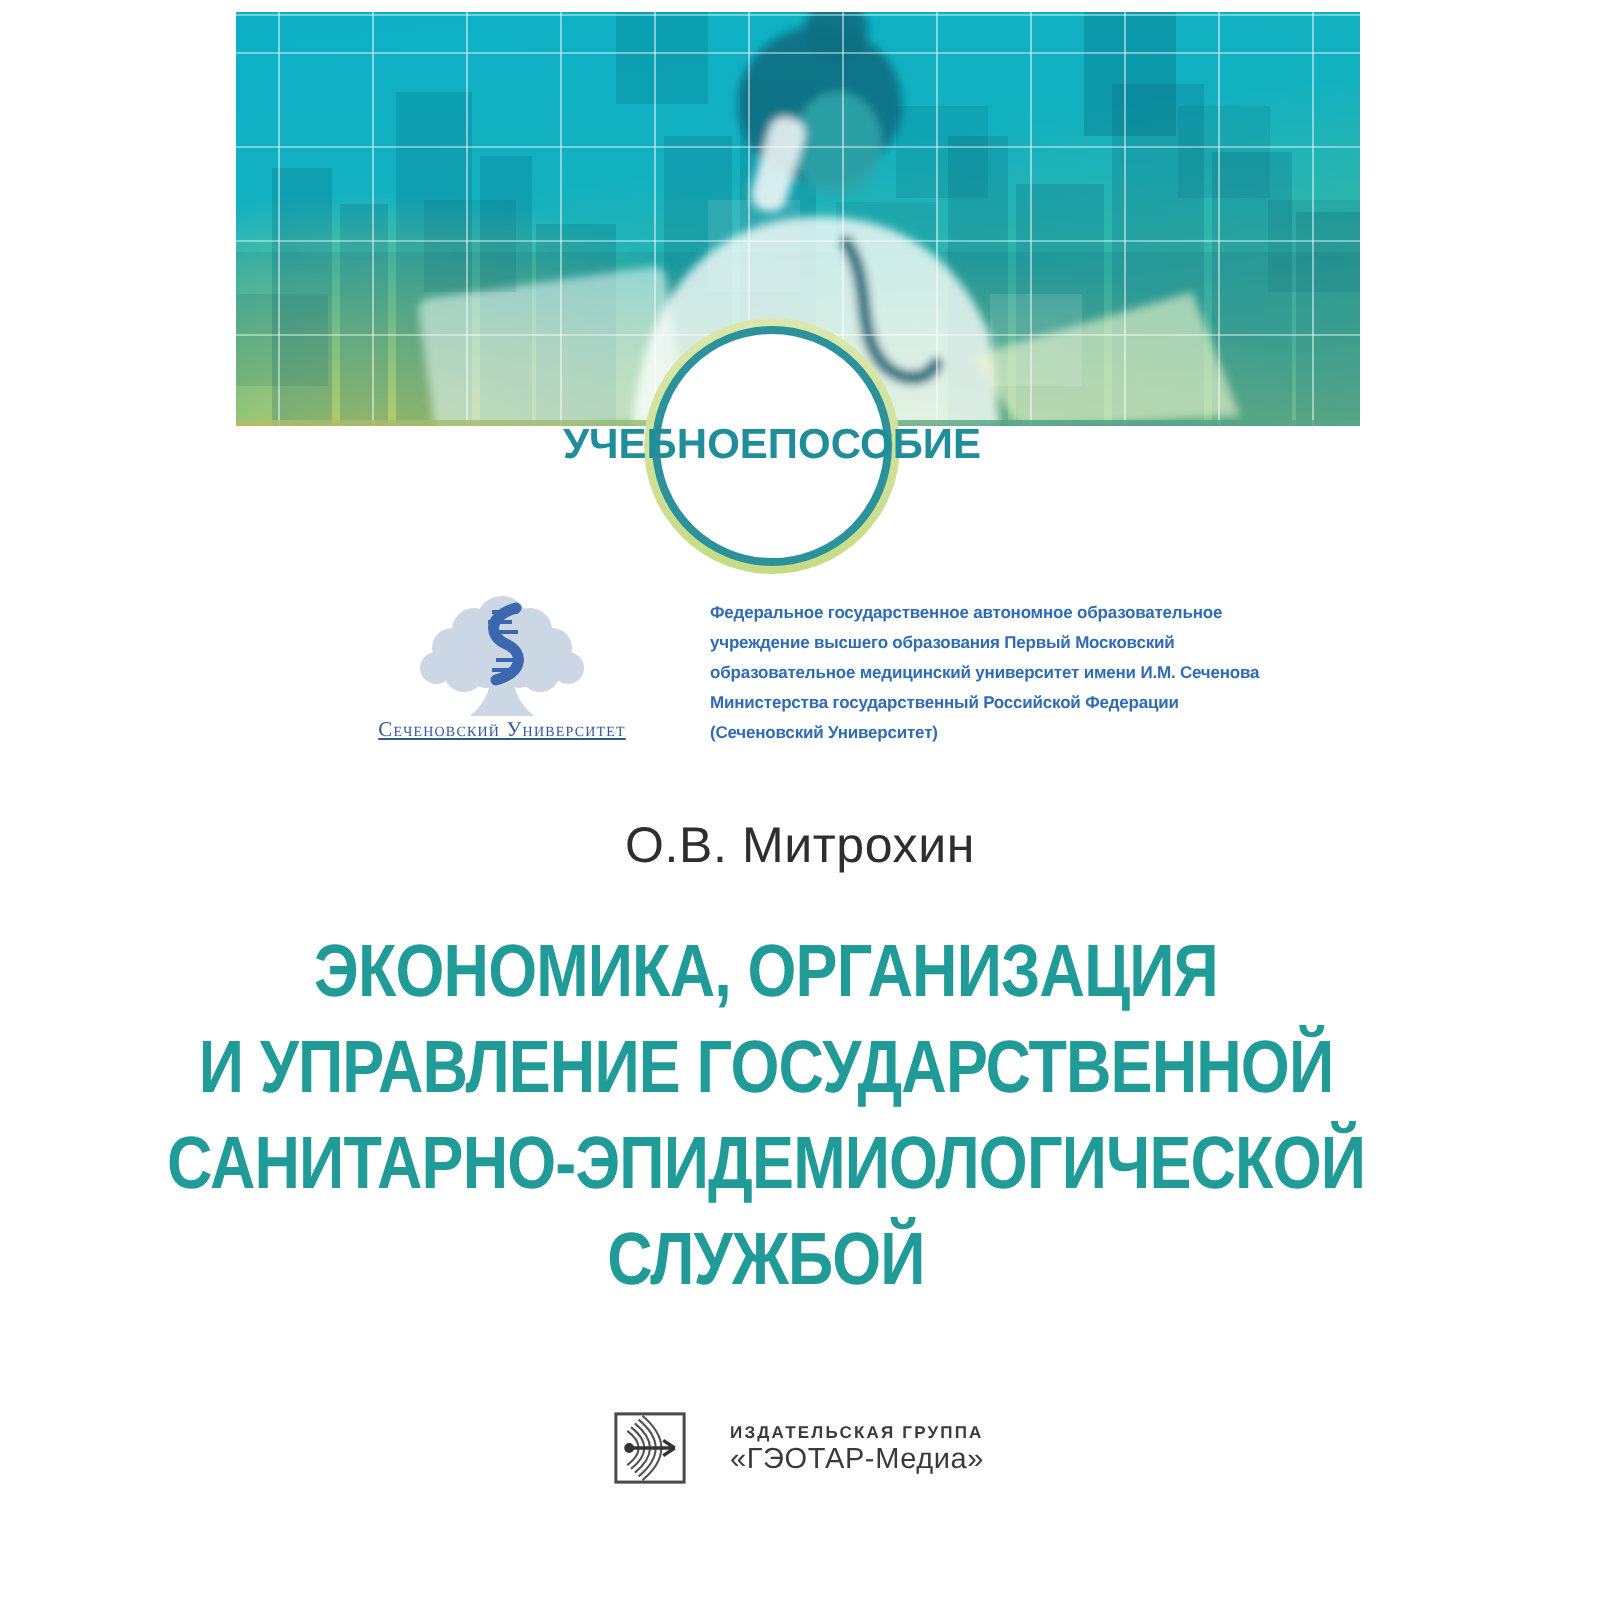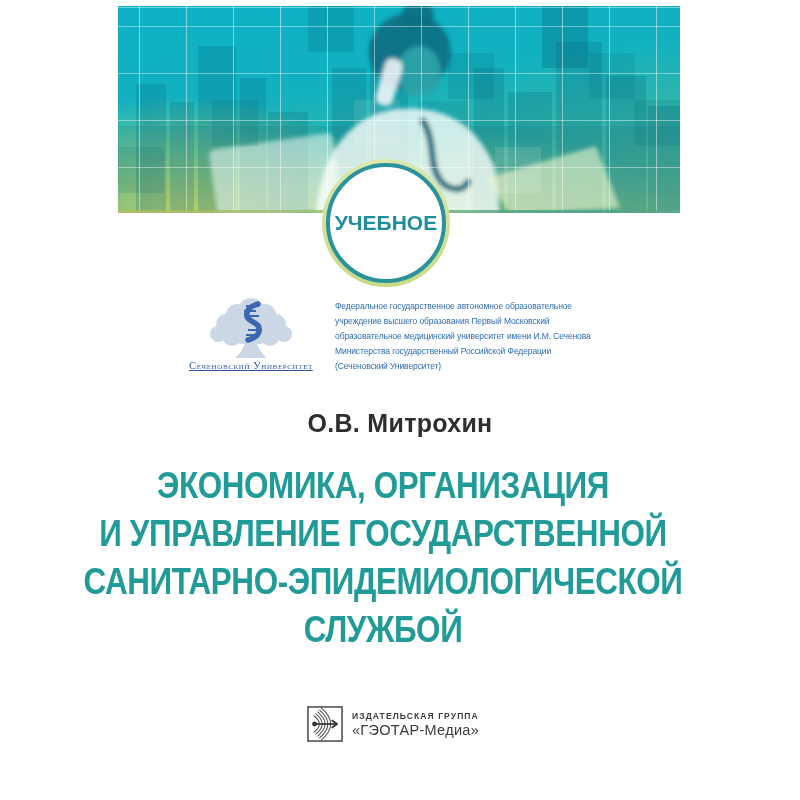--- a/index.html
+++ b/index.html
@@ -40,38 +40,38 @@
     color:#208e9a;font-weight:bold;font-size:21px;line-height:26px;letter-spacing:0;
   }
   
   .uni-logo{position:absolute;left:196px;top:297px;}
   .uni-caption{
     position:absolute;left:166px;top:360px;width:170px;text-align:center;
     font-family:"Liberation Serif", serif;font-variant:small-caps;
     font-size:10.5px;letter-spacing:0.6px;color:#33589c;text-decoration:underline;
   }
   .affiliation{
-    position:absolute;left:335px;top:299px;width:285px;
-    font-size:8.5px;font-weight:normal;color:#2f6cb3;line-height:15px;letter-spacing:-0.1px;
+    position:absolute;left:355px;top:299px;width:285px;
+    font-size:8.5px;font-weight:bold;color:#2f6cb3;line-height:15px;letter-spacing:-0.1px;
   }
   
   .author{
     position:absolute;left:0;top:409px;width:800px;text-align:center;
-    font-size:25px;font-weight:bold;color:#2e2e2e;letter-spacing:0.3px;
+    font-size:25px;font-weight:normal;color:#2e2e2e;letter-spacing:0.3px;
   }
   .book-title{
     position:absolute;left:0;top:462px;width:766px;text-align:center;color:#219b98;
   }
   .book-title div{
     font-size:37px;font-weight:bold;line-height:48px;transform:scaleX(0.85);
     transform-origin:50% 50%;letter-spacing:-0.5px;white-space:nowrap;
   }
   
   .publisher{
-    position:absolute;left:307px;top:706px;display:flex;align-items:center;gap:9px;
+    position:absolute;left:307px;top:706px;display:flex;align-items:center;gap:22px;
   }
   .pub-text{display:flex;flex-direction:column;}
   .pub-group{
     font-size:8.5px;font-weight:bold;letter-spacing:1.1px;color:#3a3a3a;line-height:10px;
   }
   .pub-name{
     font-size:14.5px;font-weight:normal;color:#3a3a3a;line-height:16px;margin-top:1px;letter-spacing:0.3px;
   }
 </style>
 </head>
@@ -131,20 +131,21 @@
         </filter>
       </defs>
     </svg>
     <div class="grid-overlay"></div>
     <div class="hero-bottom-line"></div>
   </div>
 
   <div class="badge">
     <div class="badge-inner">
       <div>УЧЕБНОЕ</div>
+      <div>ПОСОБИЕ</div>
     </div>
   </div>
 
   <svg class="uni-logo" width="110" height="64" viewBox="0 0 110 64">
     <g fill="#ccd7e5">
       <circle cx="55" cy="14" r="13"></circle>
       <circle cx="41" cy="18" r="11"></circle>
       <circle cx="69" cy="18" r="11"></circle>
       <circle cx="30" cy="27" r="10"></circle>
       <circle cx="80" cy="27" r="10"></circle>

